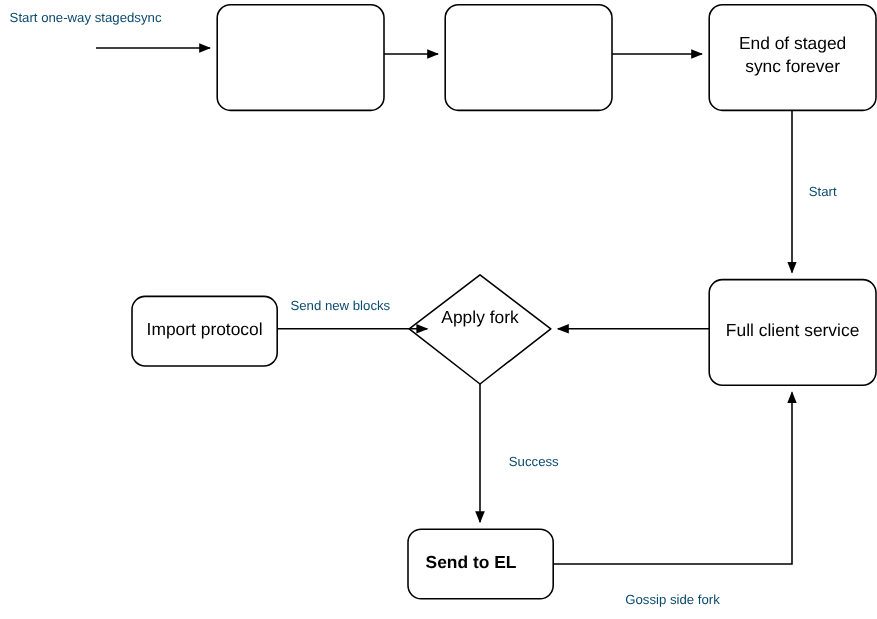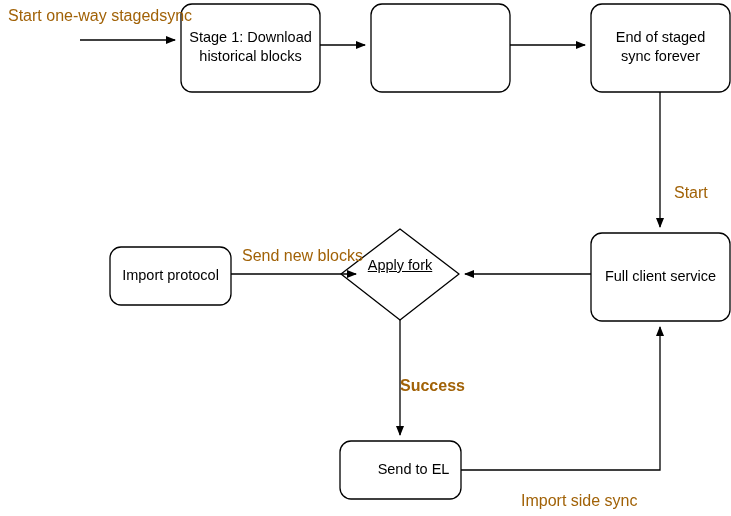--- a/index.html
+++ b/index.html
@@ -43,22 +43,22 @@
     position: absolute;
     text-align: center;
     color: #000000;
     font-size: 14.5px;
     line-height: 19px;
     white-space: nowrap;
     pointer-events: none;
   }
   .edge-label {
     position: absolute;
-    color: #a16207;
-    font-size: 16px;
+    color: #0c4a6e;
+    font-size: 11px;
     line-height: 17px;
     white-space: nowrap;
   }
 </style>
 </head>
 <body>
 
 <div id="canvas">
 
   <svg class="layer" viewBox="0 0 731 516">
@@ -79,48 +79,44 @@
     <path class="edge" d="M80 40 L175 40" marker-end="url(#arrow)"></path>
     <path class="edge" d="M320 45 L365 45" marker-end="url(#arrow)"></path>
     <path class="edge" d="M510 45 L585 45" marker-end="url(#arrow)"></path>
     <path class="edge" d="M660 92 L660 227" marker-end="url(#arrow)"></path>
     <path class="edge" d="M231 274 L356 274" marker-end="url(#arrow)"></path>
     <path class="edge" d="M591 274 L465 274" marker-end="url(#arrow)"></path>
     <path class="edge" d="M400 320 L400 435" marker-end="url(#arrow)"></path>
     <path class="edge" d="M461 470 L660 470 L660 327" marker-end="url(#arrow)"></path>
   </svg>
 
-  <div class="node-label" style="left:178px; top:28px; width:145px;">
-    <div>Stage 1: Download</div>
-    <div>historical blocks</div>
-  </div>
 
   <div class="node-label" style="left:368px; top:18px; width:145px;">
   </div>
 
   <div class="node-label" style="left:588px; top:28px; width:145px;">
     <div>End of staged</div>
     <div>sync forever</div>
   </div>
 
   <div class="node-label" style="left:108px; top:266px; width:125px;">
     <div>Import protocol</div>
   </div>
 
-  <div class="node-label" style="left:340px; top:256px; width:120px;text-decoration:underline;">
+  <div class="node-label" style="left:340px; top:256px; width:120px;">
     <div>Apply fork</div>
   </div>
 
   <div class="node-label" style="left:588px; top:267px; width:145px;">
     <div>Full client service</div>
   </div>
 
-  <div class="node-label" style="left:351px; top:460px; width:125px;">
+  <div class="node-label" style="left:330px; top:460px; width:125px;font-weight:bold;">
     <div>Send to EL</div>
   </div>
 
   <div class="edge-label" style="left:8px; top:7px;">Start one-way stagedsync</div>
-  <div class="edge-label" style="left:674px; top:152px;margin-top:32px;">Start</div>
+  <div class="edge-label" style="left:674px; top:152px;">Start</div>
   <div class="edge-label" style="left:242px; top:247px;">Send new blocks</div>
-  <div class="edge-label" style="left:400px; top:377px;font-weight:bold;">Success</div>
-  <div class="edge-label" style="left:521px; top:492px;">Import side sync</div>
+  <div class="edge-label" style="left:424px; top:377px;">Success</div>
+  <div class="edge-label" style="left:521px; top:492px;">Gossip side fork</div>
 
 </div>
 
 </body></html>

